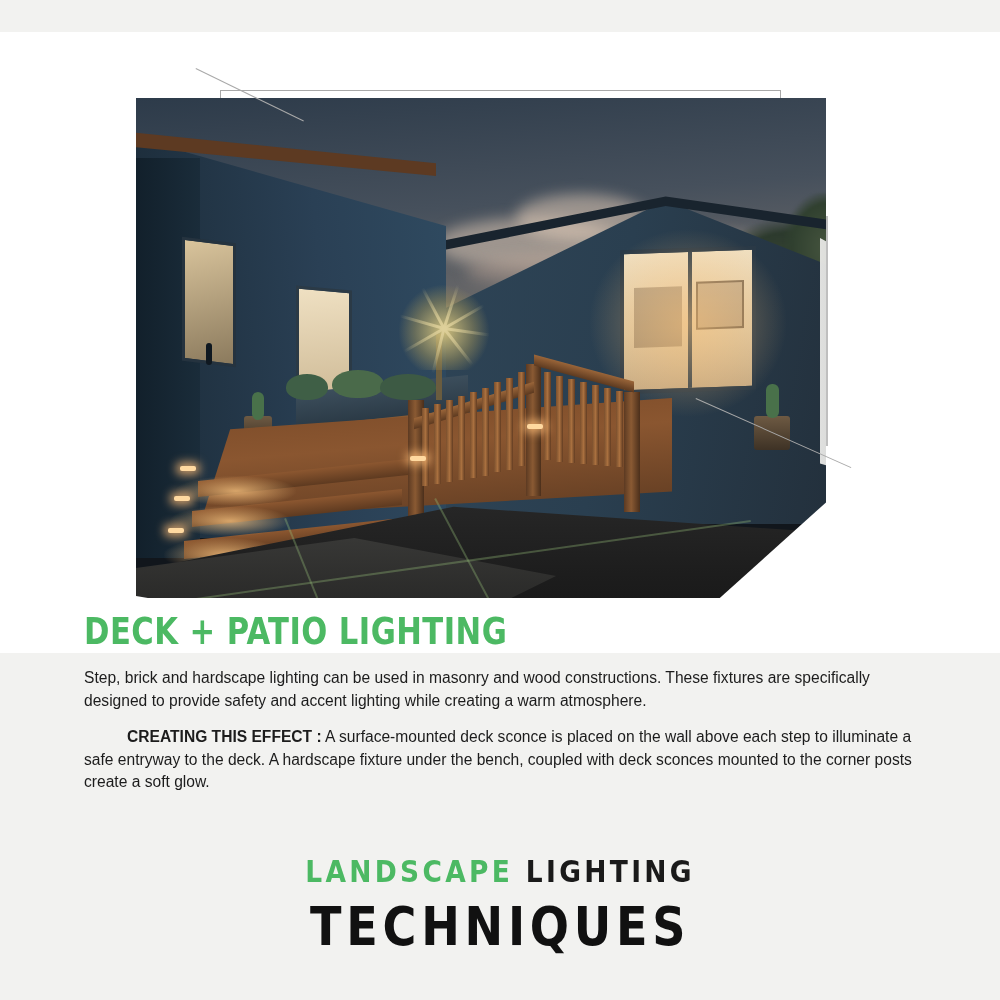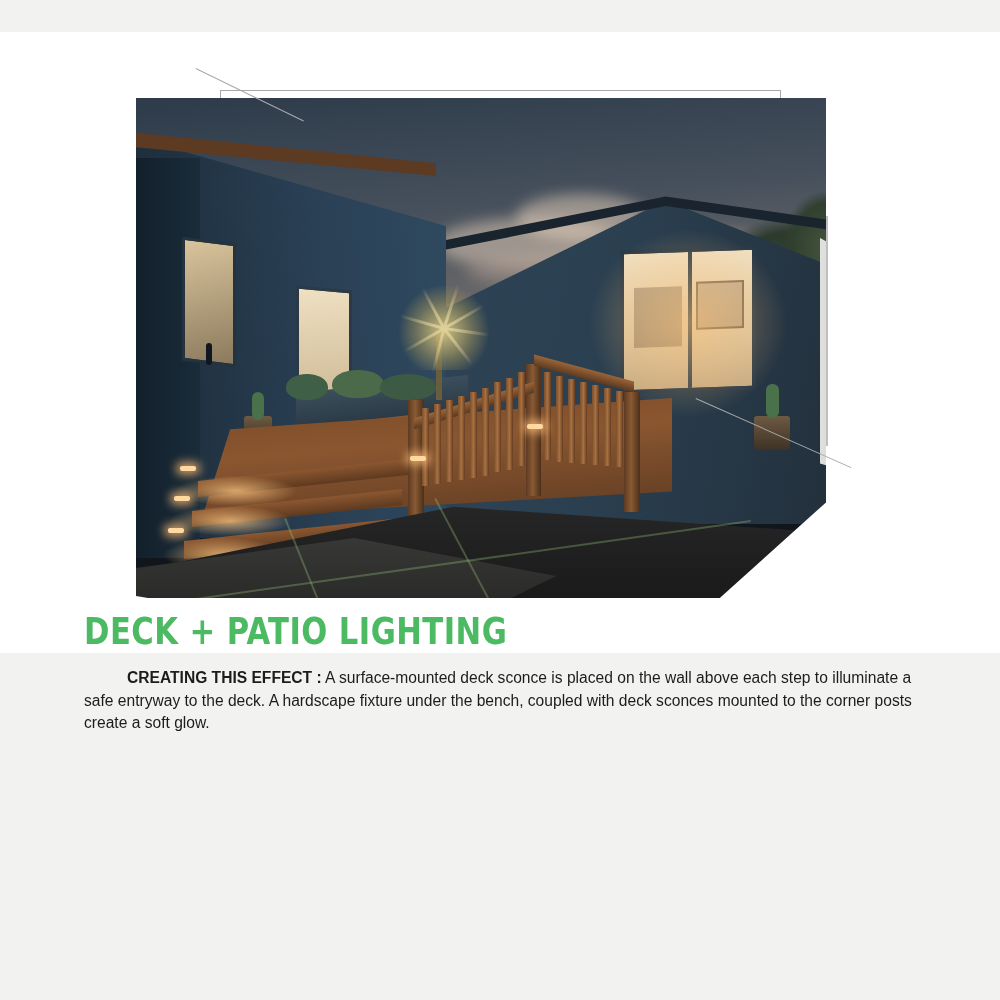--- a/index.html
+++ b/index.html
@@ -501,19 +501,27 @@
       </div>
 
       <div class="thin-line" style="left:60px; top:0px; width:120px; transform: rotate(26deg); transform-origin:0 0;"></div>
       <div class="thin-line" style="left:560px; top:330px; width:170px; transform: rotate(24deg); transform-origin:0 0;"></div>
       <div class="thin-line" style="left:690px; top:148px; width:2px; height:230px; background:#bfbfbf;"></div>
     </div>
 
     <div class="text-block">
       <h1 class="headline">DECK + PATIO LIGHTING</h1>
 
+      <p class="body-para">Step, brick and hardscape lighting can be used in masonry and wood constructions. These fixtures are specifically designed to provide safety and accent lighting while creating a warm atmosphere.</p>
 
       <p class="body-para"><span class="lead">CREATING THIS EFFECT :</span><span> A surface-mounted deck sconce is placed on the wall above each step to illuminate a safe entryway to the deck. A hardscape fixture under the bench, coupled with deck sconces mounted to the corner posts create a soft glow.</span></p>
     </div>
   </div>
 
+  <div class="footer">
+    <div class="footer-line1">
+      <span class="green">LANDSCAPE</span>
+      <span class="dark">LIGHTING</span>
+    </div>
+    <div class="footer-line2">TECHNIQUES</div>
+  </div>
 
 </div>
 
 </body></html>

